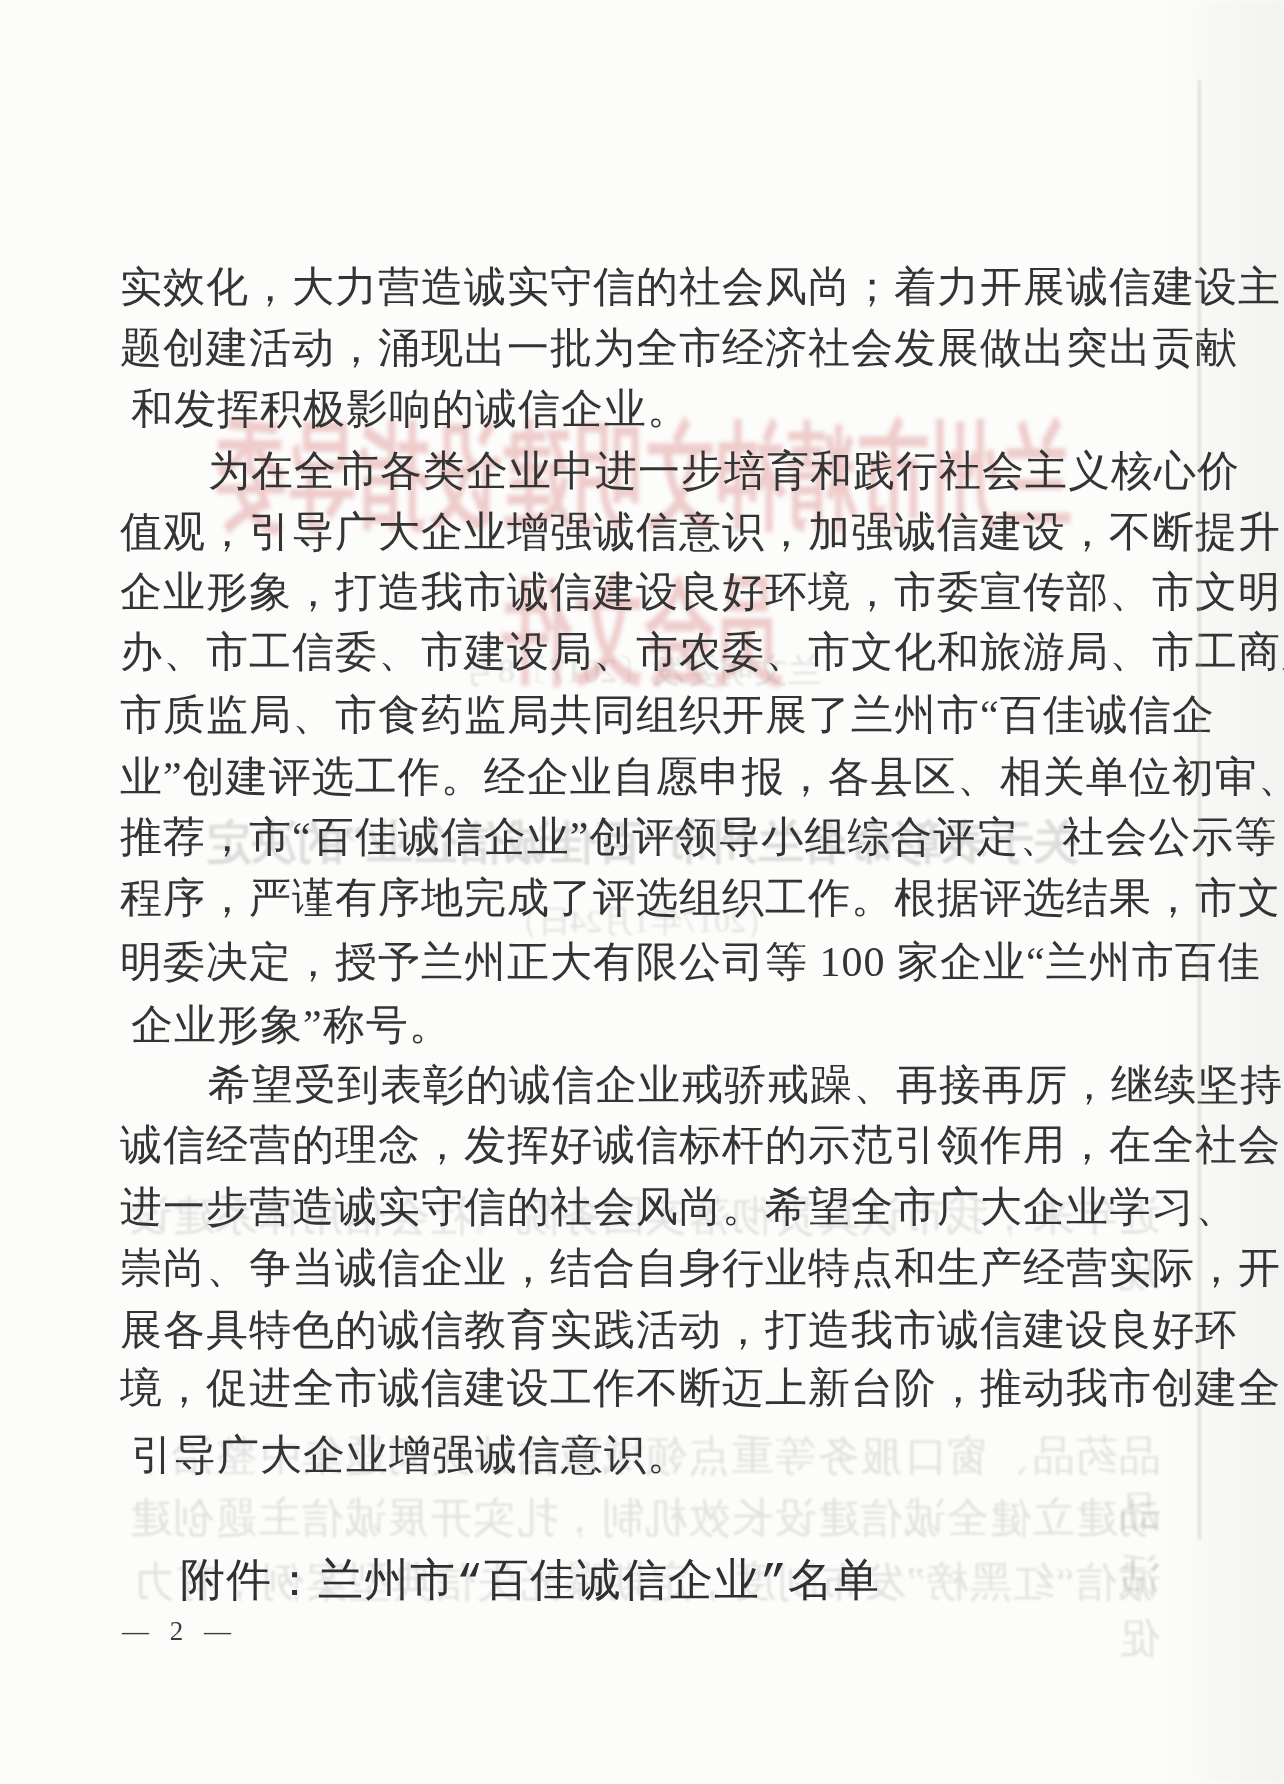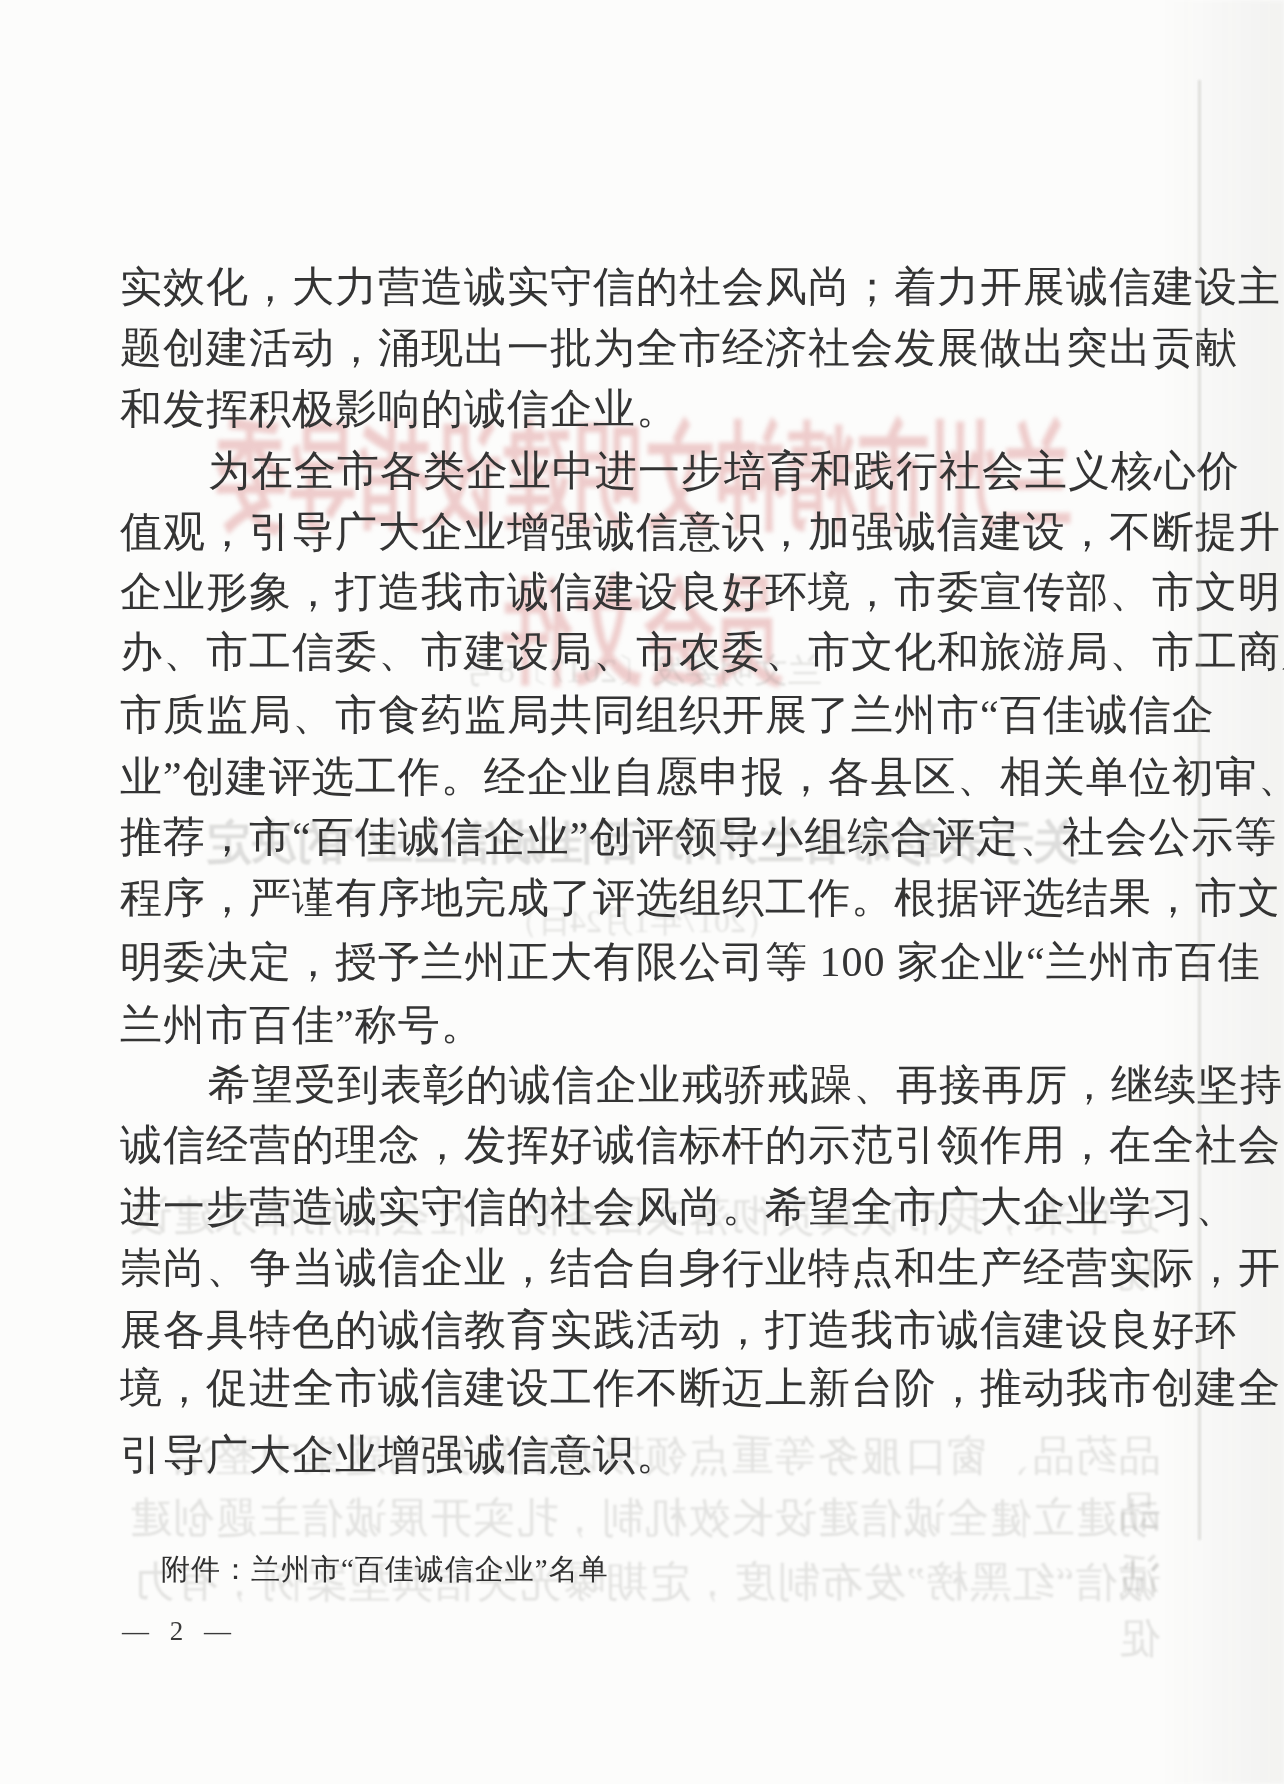--- a/index.html
+++ b/index.html
@@ -11,26 +11,26 @@
   .paper{position:absolute;inset:0;}
   
   .line{
     position:absolute;left:120px;width:1040px;
     font-size:42px;line-height:50px;letter-spacing:1px;
     color:#343434;
     text-align:justify;text-align-last:justify;
     white-space:nowrap;
     font-weight:400;
   }
-  .line.short{text-align-last:left;white-space:normal;}
+  .line.short{text-align-last:left;white-space:normal;margin-left:11px;}
   .line.indent{text-indent:88px;}
   
   .attachment{
-    position:absolute;left:161px;top:1550px;
-    font-size:29px;color:#303030;letter-spacing:1px;
+    position:absolute;left:180px;top:1550px;
+    font-size:45px;color:#303030;letter-spacing:1px;font-family:Liberation Mono, monospace;
   }
   .pagenum{
     position:absolute;left:122px;top:1616px;
     font-size:27px;color:#3a3a3a;letter-spacing:7px;
   }
   
   .bleed{position:absolute;left:0;width:1284px;text-align:center;pointer-events:none;}
   .bleed .flip{display:inline-block;transform:scaleX(-1);}
   .bleed-red{top:420px;filter:blur(2px);}
   .bleed-red .flip{
@@ -77,21 +77,21 @@
   <div class="line short" style="top:384px">和发挥积极影响的诚信企业。</div>
   <div class="line indent" style="top:446px">为在全市各类企业中进一步培育和践行社会主义核心价</div>
   <div class="line" style="top:507px">值观，引导广大企业增强诚信意识，加强诚信建设，不断提升</div>
   <div class="line" style="top:567px">企业形象，打造我市诚信建设良好环境，市委宣传部、市文明</div>
   <div class="line" style="top:627px">办、市工信委、市建设局、市农委、市文化和旅游局、市工商局、</div>
   <div class="line" style="top:690px">市质监局、市食药监局共同组织开展了兰州市“百佳诚信企</div>
   <div class="line" style="top:752px">业”创建评选工作。经企业自愿申报，各县区、相关单位初审、</div>
   <div class="line" style="top:812px">推荐，市“百佳诚信企业”创评领导小组综合评定、社会公示等</div>
   <div class="line" style="top:873px">程序，严谨有序地完成了评选组织工作。根据评选结果，市文</div>
   <div class="line" style="top:937px">明委决定，授予兰州正大有限公司等 100 家企业“兰州市百佳</div>
-  <div class="line short" style="top:1000px">兰州市百佳”称号。</div>
+  <div class="line short" style="top:1000px">企业形象”称号。</div>
   <div class="line indent" style="top:1060px">希望受到表彰的诚信企业戒骄戒躁、再接再厉，继续坚持</div>
   <div class="line" style="top:1120px">诚信经营的理念，发挥好诚信标杆的示范引领作用，在全社会</div>
   <div class="line" style="top:1182px">进一步营造诚实守信的社会风尚。希望全市广大企业学习、</div>
   <div class="line" style="top:1243px">崇尚、争当诚信企业，结合自身行业特点和生产经营实际，开</div>
   <div class="line" style="top:1305px">展各具特色的诚信教育实践活动，打造我市诚信建设良好环</div>
   <div class="line" style="top:1363px">境，促进全市诚信建设工作不断迈上新台阶，推动我市创建全</div>
   <div class="line short" style="top:1430px">引导广大企业增强诚信意识。</div>
 
   <div class="attachment">附件：兰州市“百佳诚信企业”名单</div>
   <div class="pagenum">— 2 —</div>

